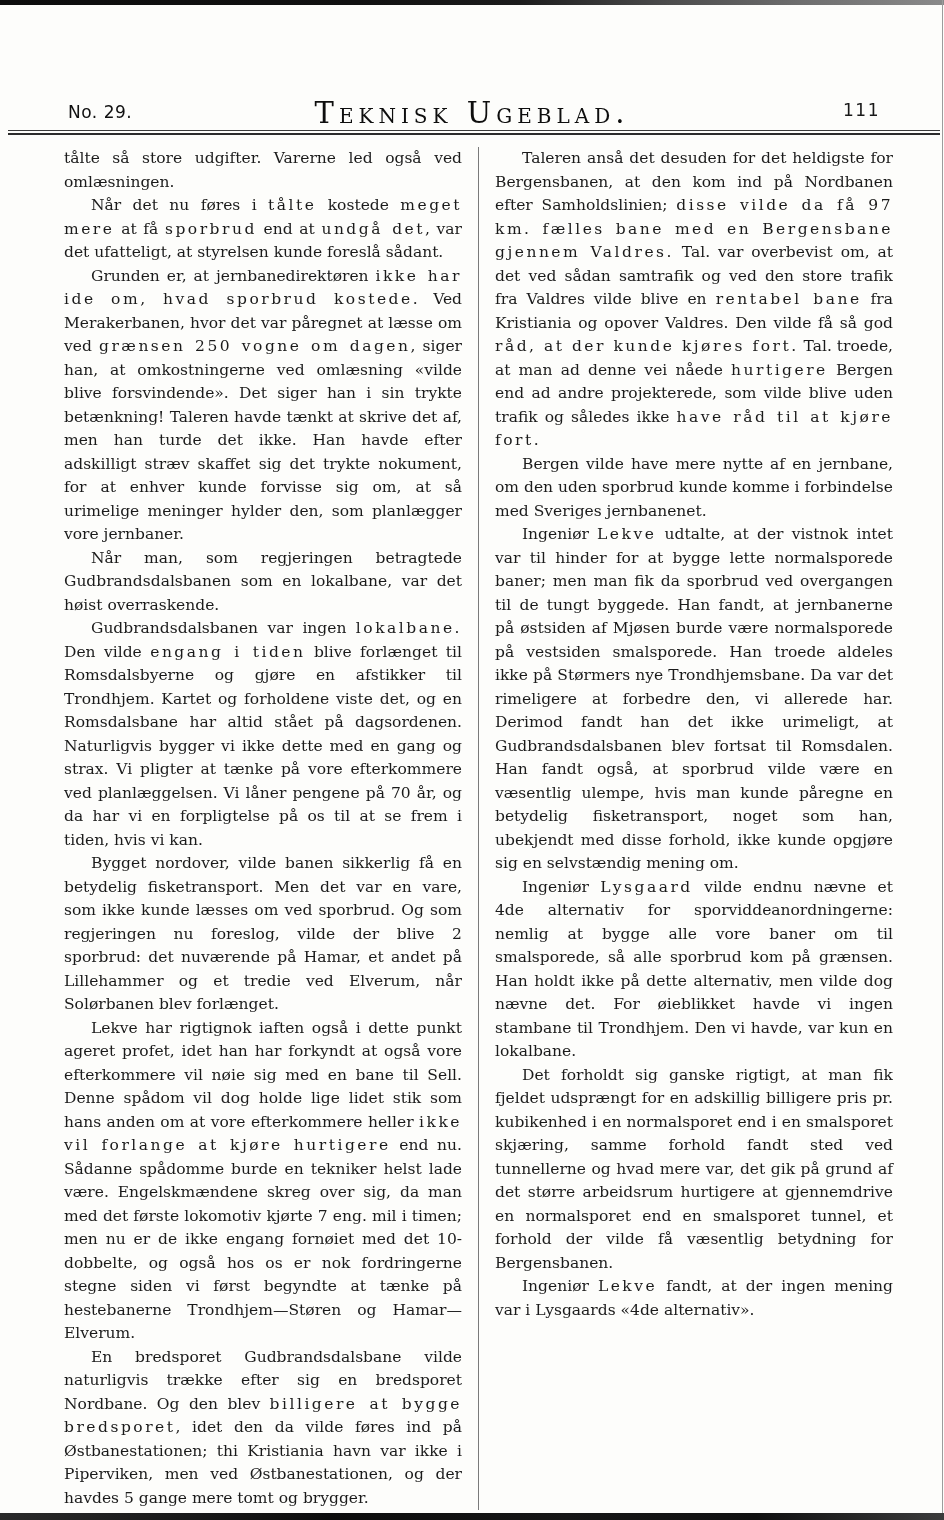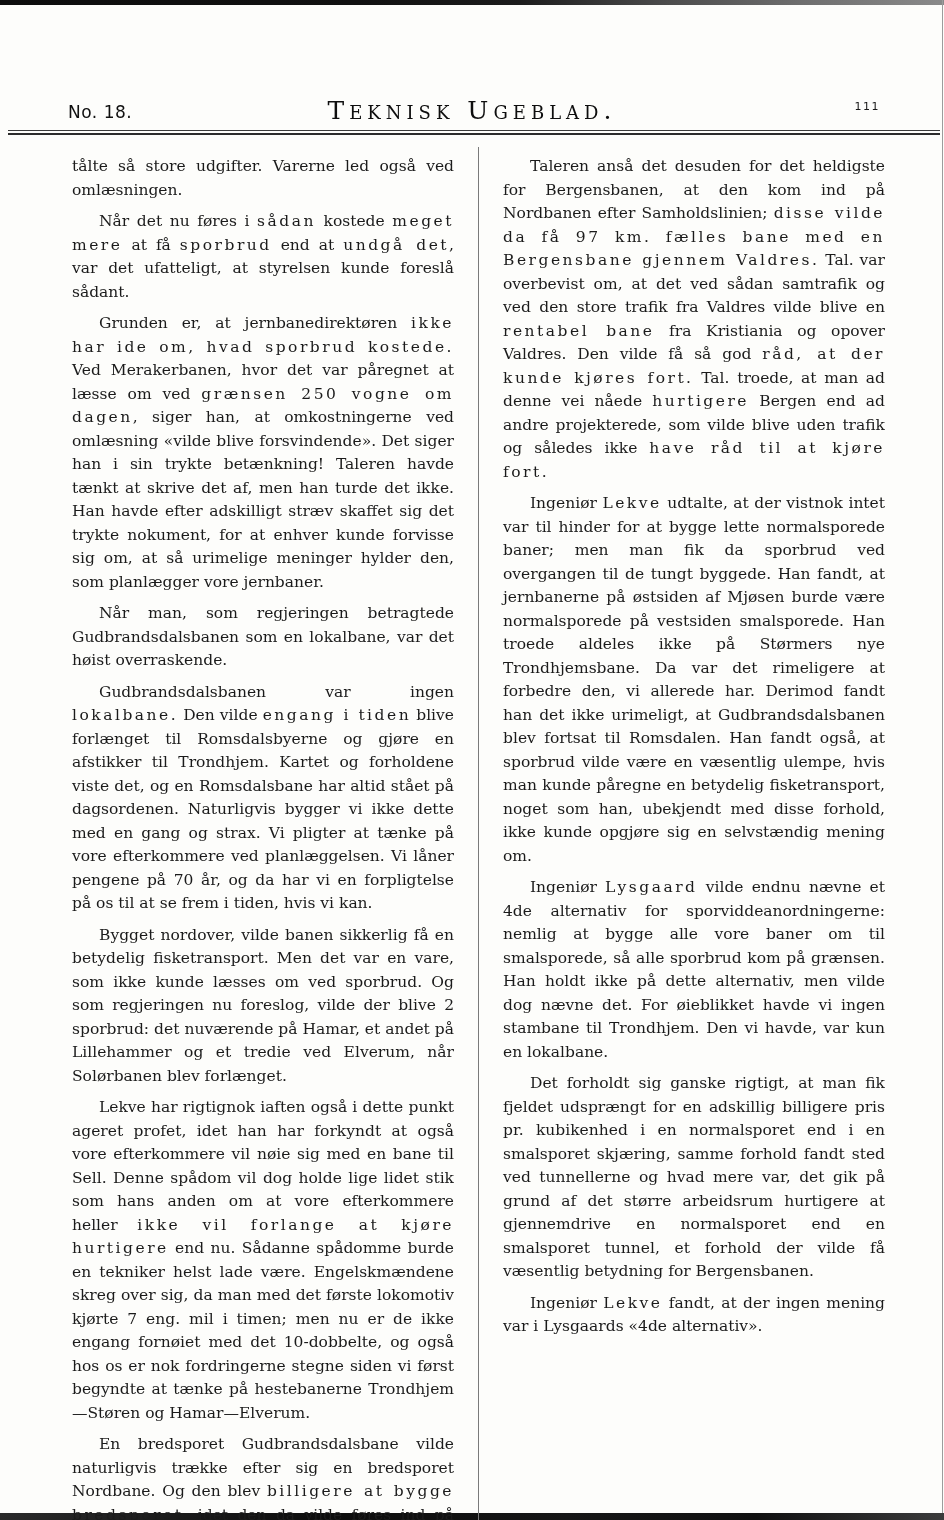--- a/index.html
+++ b/index.html
@@ -31,26 +31,26 @@
   
   .issue {
     position: absolute; left: 68px; top: 102px;
     font-family: "DejaVu Sans", sans-serif;
     font-size: 17px; letter-spacing: 0.5px; color: #101010;
   }
   .title {
     position: absolute; left: 0; right: 0; top: 96px;
     text-align: center;
     font-variant: small-caps;
-    font-size: 25px; letter-spacing: 5px; color: #0e0e0e;
+    font-size: 29px; letter-spacing: 5px; color: #0e0e0e;
   }
   .pagenum {
     position: absolute; right: 64px; top: 100px;
     font-family: "DejaVu Sans", sans-serif;
-    font-size: 11px; letter-spacing: 1.5px; color: #181818;
+    font-size: 17px; letter-spacing: 1.5px; color: #181818;
   }
   .rule {
     position: absolute; top: 130px; left: 8px; right: 4px;
     height: 2px;
     border-top: 1px solid #3a3a3a;
     border-bottom: 2px solid #2c2c2c;
   }
   
   .columns {
     position: absolute; top: 147px; left: 64px; width: 830px;
@@ -61,55 +61,56 @@
     text-align: justify;
     font-size: 15.5px;
     line-height: 23.5px;
     color: #1b1b1b;
   }
   .divider {
     width: 1px; align-self: stretch;
     background: #7a7a7a;
     margin: 0 16px 0 16px;
   }
-  .para { margin: 8px; text-indent: 27px; }
+  .para { margin: 0; text-indent: 27px; }
   .para.noindent { text-indent: 0; }
   .sp { letter-spacing: 2.5px; }
 </style>
 </head>
 <body>
 
 <div class="page">
 
   <div class="scan-edge-top"></div>
   <div class="scan-edge-right"></div>
   <div class="scan-edge-bottom"></div>
 
   <header>
-    <span class="issue">No. 18.</span>
+    <span class="issue">No. 29.</span>
     <span class="title">Teknisk Ugeblad.</span>
     <span class="pagenum">111</span>
   </header>
 
   <div class="rule"></div>
 
   <main class="columns">
     <div class="col" id="col-left">
         <p class="para noindent"><span>tålte så store udgifter.  Varerne led også ved omlæsningen.</span></p>
-        <p class="para"><span>Når det nu føres i </span><span class="sp">sådan</span><span> kostede </span><span class="sp">meget mere</span><span> at få </span><span class="sp">sporbrud</span><span> end at </span><span class="sp">undgå det</span><span>, var det ufatteligt, at styrelsen kunde foreslå sådant.</span></p>
+        <p class="para"><span>Når det nu føres i </span><span class="sp">tålte</span><span> kostede </span><span class="sp">meget mere</span><span> at få </span><span class="sp">sporbrud</span><span> end at </span><span class="sp">undgå det</span><span>, var det ufatteligt, at styrelsen kunde foreslå sådant.</span></p>
         <p class="para"><span>Grunden er, at jernbanedirektøren </span><span class="sp">ikke har ide om, hvad sporbrud kostede.</span><span>  Ved Merakerbanen, hvor det var påregnet at læsse om ved </span><span class="sp">grænsen 250 vogne om dagen</span><span>, siger han, at omkostningerne ved omlæsning «vilde blive forsvindende».  Det siger han i sin trykte betænkning! Taleren havde tænkt at skrive det af, men han turde det ikke.  Han havde efter adskilligt stræv skaffet sig det trykte nokument, for at enhver kunde forvisse sig om, at så urimelige meninger hylder den, som planlægger vore jernbaner.</span></p>
         <p class="para"><span>Når man, som regjeringen betragtede Gudbrandsdalsbanen som en lokalbane, var det høist overraskende.</span></p>
         <p class="para"><span>Gudbrandsdalsbanen var ingen </span><span class="sp">lokalbane.</span><span> Den vilde </span><span class="sp">engang i tiden</span><span> blive forlænget til Romsdalsbyerne og gjøre en afstikker til Trondhjem. Kartet og forholdene viste det, og en Romsdalsbane har altid stået på dagsordenen.  Naturligvis bygger vi ikke dette med en gang og strax.  Vi pligter at tænke på vore efterkommere ved planlæggelsen. Vi låner pengene på 70 år, og da har vi en forpligtelse på os til at se frem i tiden, hvis vi kan.</span></p>
         <p class="para"><span>Bygget nordover, vilde banen sikkerlig få en betydelig fisketransport.  Men det var en vare, som ikke kunde læsses om ved sporbrud.  Og som regjeringen nu foreslog, vilde der blive 2 sporbrud: det nuværende på Hamar, et andet på Lillehammer og et tredie ved Elverum, når Solørbanen blev forlænget.</span></p>
         <p class="para"><span>Lekve har rigtignok iaften også i dette punkt ageret profet, idet han har forkyndt at også vore efterkommere vil nøie sig med en bane til Sell. Denne spådom vil dog holde lige lidet stik som hans anden om at vore efterkommere heller </span><span class="sp">ikke vil forlange at kjøre hurtigere</span><span> end nu.  Sådanne spådomme burde en tekniker helst lade være. Engelskmændene skreg over sig, da man med det første lokomotiv kjørte 7 eng. mil i timen; men nu er de ikke engang fornøiet med det 10-dobbelte, og også hos os er nok fordringerne stegne siden vi først begyndte at tænke på hestebanerne Trondhjem—Støren og Hamar—Elverum.</span></p>
         <p class="para"><span>En bredsporet Gudbrandsdalsbane vilde naturligvis trække efter sig en bredsporet Nordbane. Og den blev </span><span class="sp">billigere at bygge bredsporet</span><span>, idet den da vilde føres ind på Østbanestationen; thi Kristiania havn var ikke i Piperviken, men ved Østbanestationen, og der havdes 5 gange mere tomt og brygger.</span></p>
       </div>
     <div class="divider"></div>
     <div class="col" id="col-right">
         <p class="para"><span>Taleren anså det desuden for det heldigste for Bergensbanen, at den kom ind på Nordbanen efter Samholdslinien; </span><span class="sp">disse vilde da få 97 km. fælles bane med en Bergensbane gjennem Valdres.</span><span> Tal. var overbevist om, at det ved sådan samtrafik og ved den store trafik fra Valdres vilde blive en </span><span class="sp">rentabel bane</span><span> fra Kristiania og opover Valdres. Den vilde få så god </span><span class="sp">råd, at der kunde kjøres fort.</span><span>  Tal. troede, at man ad denne vei nåede </span><span class="sp">hurtigere</span><span> Bergen end ad andre projekterede, som vilde blive uden trafik og således ikke </span><span class="sp">have råd til at kjøre fort.</span></p>
+        <p class="para"><span>Bergen vilde have mere nytte af en jernbane, om den uden sporbrud kunde komme i forbindelse med Sveriges jernbanenet.</span></p>
         <p class="para"><span>Ingeniør </span><span class="sp">Lekve</span><span> udtalte, at der vistnok intet var til hinder for at bygge lette normalsporede baner; men man fik da sporbrud ved overgangen til de tungt byggede.  Han fandt, at jernbanerne på østsiden af Mjøsen burde være normalsporede på vestsiden smalsporede.  Han troede aldeles ikke på Størmers nye Trondhjemsbane.  Da var det rimeligere at forbedre den, vi allerede har.  Derimod fandt han det ikke urimeligt, at Gudbrandsdalsbanen blev fortsat til Romsdalen.  Han fandt også, at sporbrud vilde være en væsentlig ulempe, hvis man kunde påregne en betydelig fisketransport, noget som han, ubekjendt med disse forhold, ikke kunde opgjøre sig en selvstændig mening om.</span></p>
         <p class="para"><span>Ingeniør </span><span class="sp">Lysgaard</span><span> vilde endnu nævne et 4de alternativ for sporviddeanordningerne: nemlig at bygge alle vore baner om til smalsporede, så alle sporbrud kom på grænsen.  Han holdt ikke på dette alternativ, men vilde dog nævne det.  For øieblikket havde vi ingen stambane til Trondhjem. Den vi havde, var kun en lokalbane.</span></p>
         <p class="para"><span>Det forholdt sig ganske rigtigt, at man fik fjeldet udsprængt for en adskillig billigere pris pr. kubikenhed i en normalsporet end i en smalsporet skjæring, samme forhold fandt sted ved tunnellerne og hvad mere var, det gik på grund af det større arbeidsrum hurtigere at gjennemdrive en normalsporet end en smalsporet tunnel, et forhold der vilde få væsentlig betydning for Bergensbanen.</span></p>
         <p class="para"><span>Ingeniør </span><span class="sp">Lekve</span><span> fandt, at der ingen mening var i Lysgaards «4de alternativ».</span></p>
       </div>
   </main>
 
 </div>
 
 </body></html>

